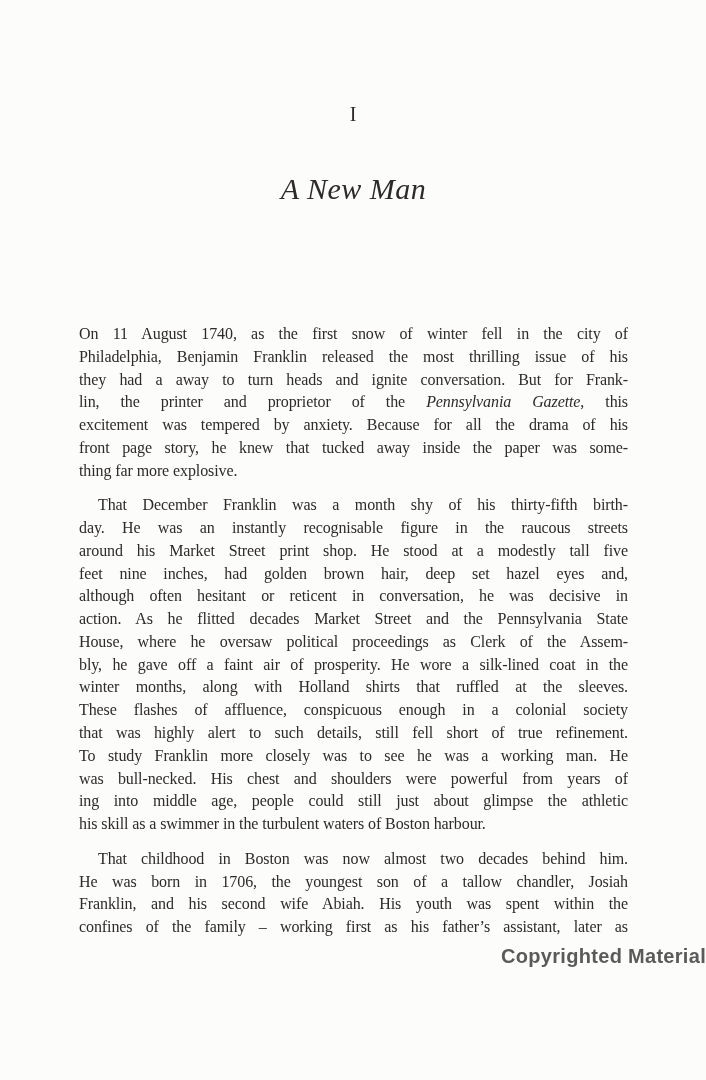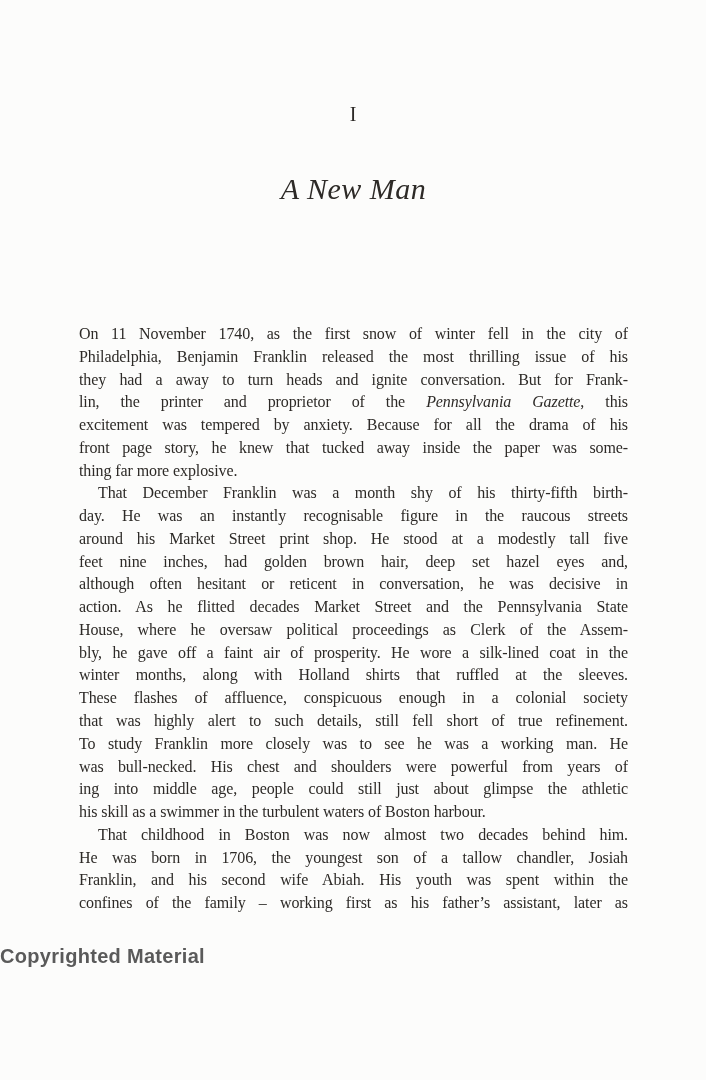--- a/index.html
+++ b/index.html
@@ -45,46 +45,46 @@
     letter-spacing: -0.1px;
   }
   .ln {
     height: 22.78px;
     overflow: hidden;
     text-align: justify;
     text-align-last: justify;
     white-space: normal;
   }
   .ln.end { text-align-last: left; }
-  .ln.indent { text-indent: 19px; }
+  .ln.indent { text-indent: 19px; margin-top: 12px; }
   .it { font-style: italic; }
   .watermark {
     position: absolute;
     top: 944px;
     left: 0;
     width: 706px;
-    text-align: left;
+    text-align: right;
     font-family: "Liberation Sans", sans-serif;
     font-weight: 700;
     font-size: 20px;
     line-height: 24px;
     color: var(--wm, #3e3e3e);
     opacity: 0.85;
     letter-spacing: 0.3px;
     pointer-events: none;
   }
 </style>
 </head>
 <body>
 
 <div class="page" style="--bg: #fcfcfb; --ink: #2d2a27; --wm: #3e3e3e;">
   <div class="chapter-number">I</div>
   <div class="chapter-title">A New Man</div>
   <div class="body-text">
-      <div class="ln"><span>On 11 November 1740, as the first snow of winter fell in the city of</span></div>
+      <div class="ln"><span>On 11 August 1740, as the first snow of winter fell in the city of</span></div>
       <div class="ln"><span>Philadelphia, Benjamin Franklin released the most thrilling issue of his</span></div>
       <div class="ln"><span>they had a away to turn heads and ignite conversation. But for Frank-</span></div>
       <div class="ln"><span>lin, the printer and proprietor of the </span><span class="it">Pennsylvania Gazette</span><span>, this</span></div>
       <div class="ln"><span>excitement was tempered by anxiety. Because for all the drama of his</span></div>
       <div class="ln"><span>front page story, he knew that tucked away inside the paper was some-</span></div>
       <div class="ln end"><span>thing far more explosive.</span></div>
       <div class="ln indent"><span>That December Franklin was a month shy of his thirty-fifth birth-</span></div>
       <div class="ln"><span>day. He was an instantly recognisable figure in the raucous streets</span></div>
       <div class="ln"><span>around his Market Street print shop. He stood at a modestly tall five</span></div>
       <div class="ln"><span>feet nine inches, had golden brown hair, deep set hazel eyes and,</span></div>

